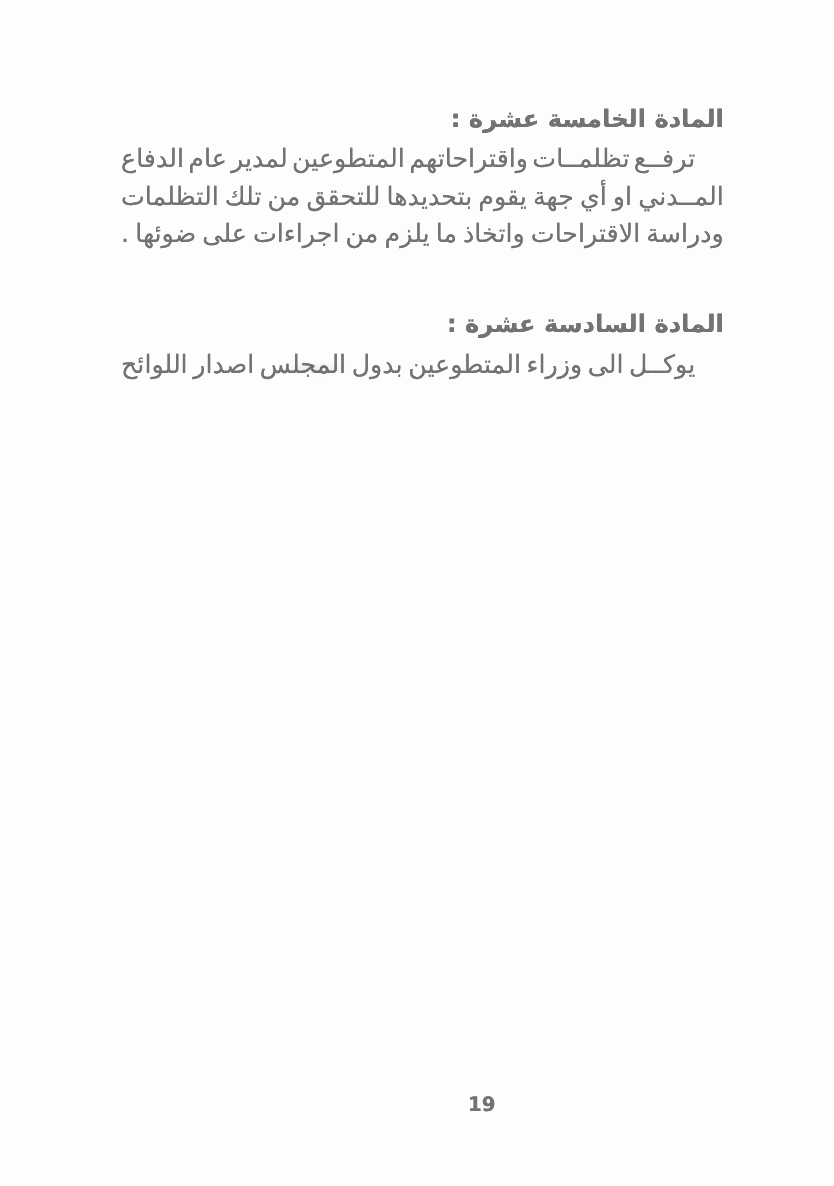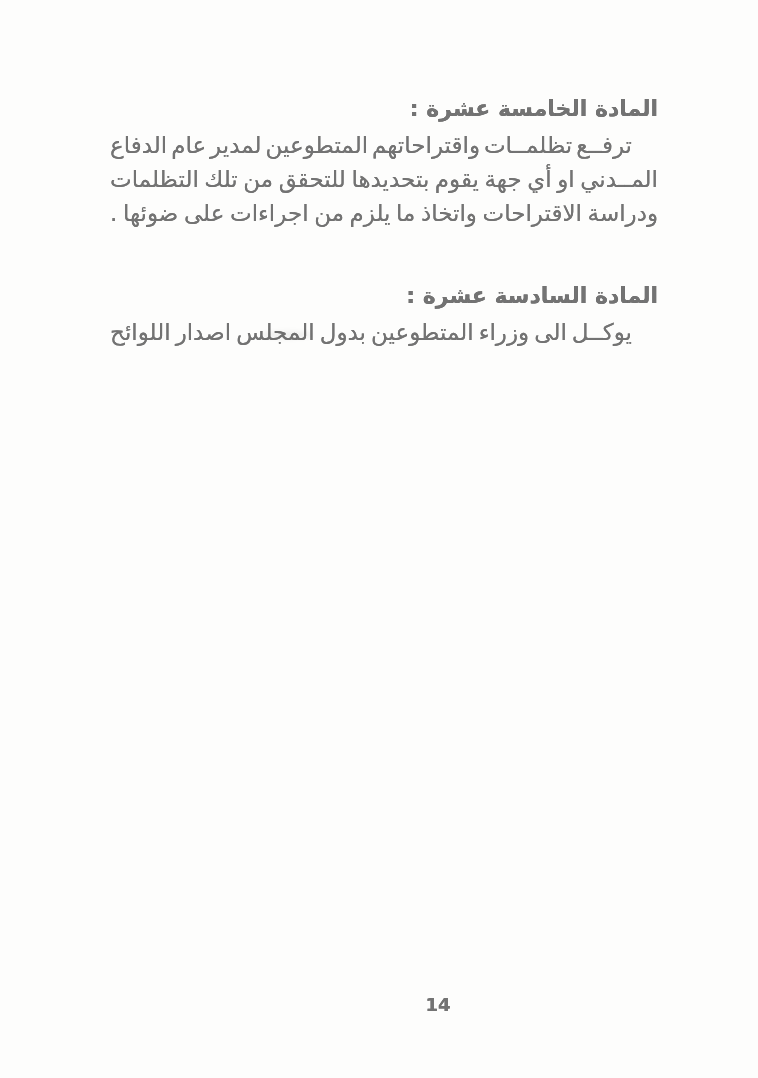--- a/index.html
+++ b/index.html
@@ -122,15 +122,15 @@
           <span>بدول</span>
           <span>المجلس</span>
           <span>اصدار</span>
           <span>اللوائح</span>
         </div>
     </div>
   </section>
 
   <div class="smudge"></div>
 
-  <div class="page-number">14</div>
+  <div class="page-number">19</div>
 
 </div>
 
 </body></html>

